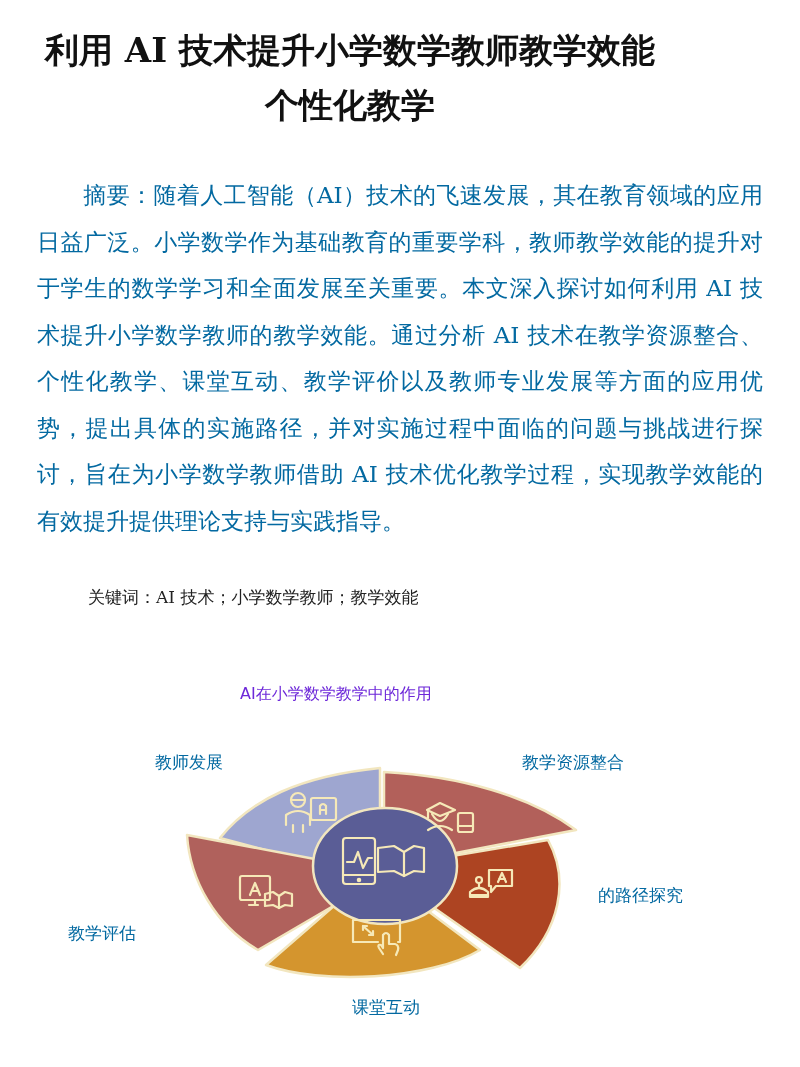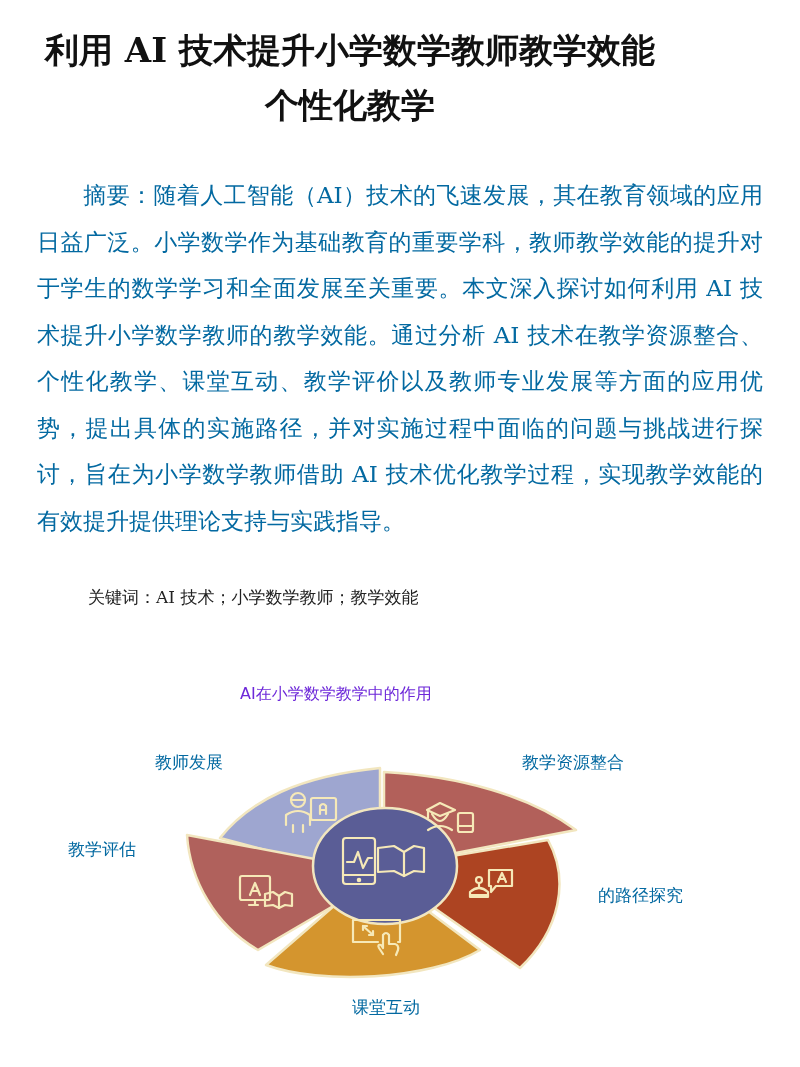--- a/index.html
+++ b/index.html
@@ -96,13 +96,13 @@
       <path d="M265,894 L273,892 L279,896 L279,908 L273,905 L265,906 Z"></path>
       <path d="M279,896 L285,892 L292,894 L292,906 L285,905 L279,908"></path>
     </g>
   </g>
 </svg>
 
 <div class="dlabel" style="left:155px;top:751px;">教师发展</div>
 <div class="dlabel" style="left:512px;top:751px;margin-left:10px;">教学资源整合</div>
 <div class="dlabel" style="left:598px;top:884px;">的路径探究</div>
 <div class="dlabel" style="left:352px;top:996px;text-align:center;">课堂互动</div>
-<div class="dlabel" style="left:68px;top:838px;">教学评估</div>
+<div class="dlabel" style="left:68px;top:922px;">教学评估</div>
 
 </body></html>

